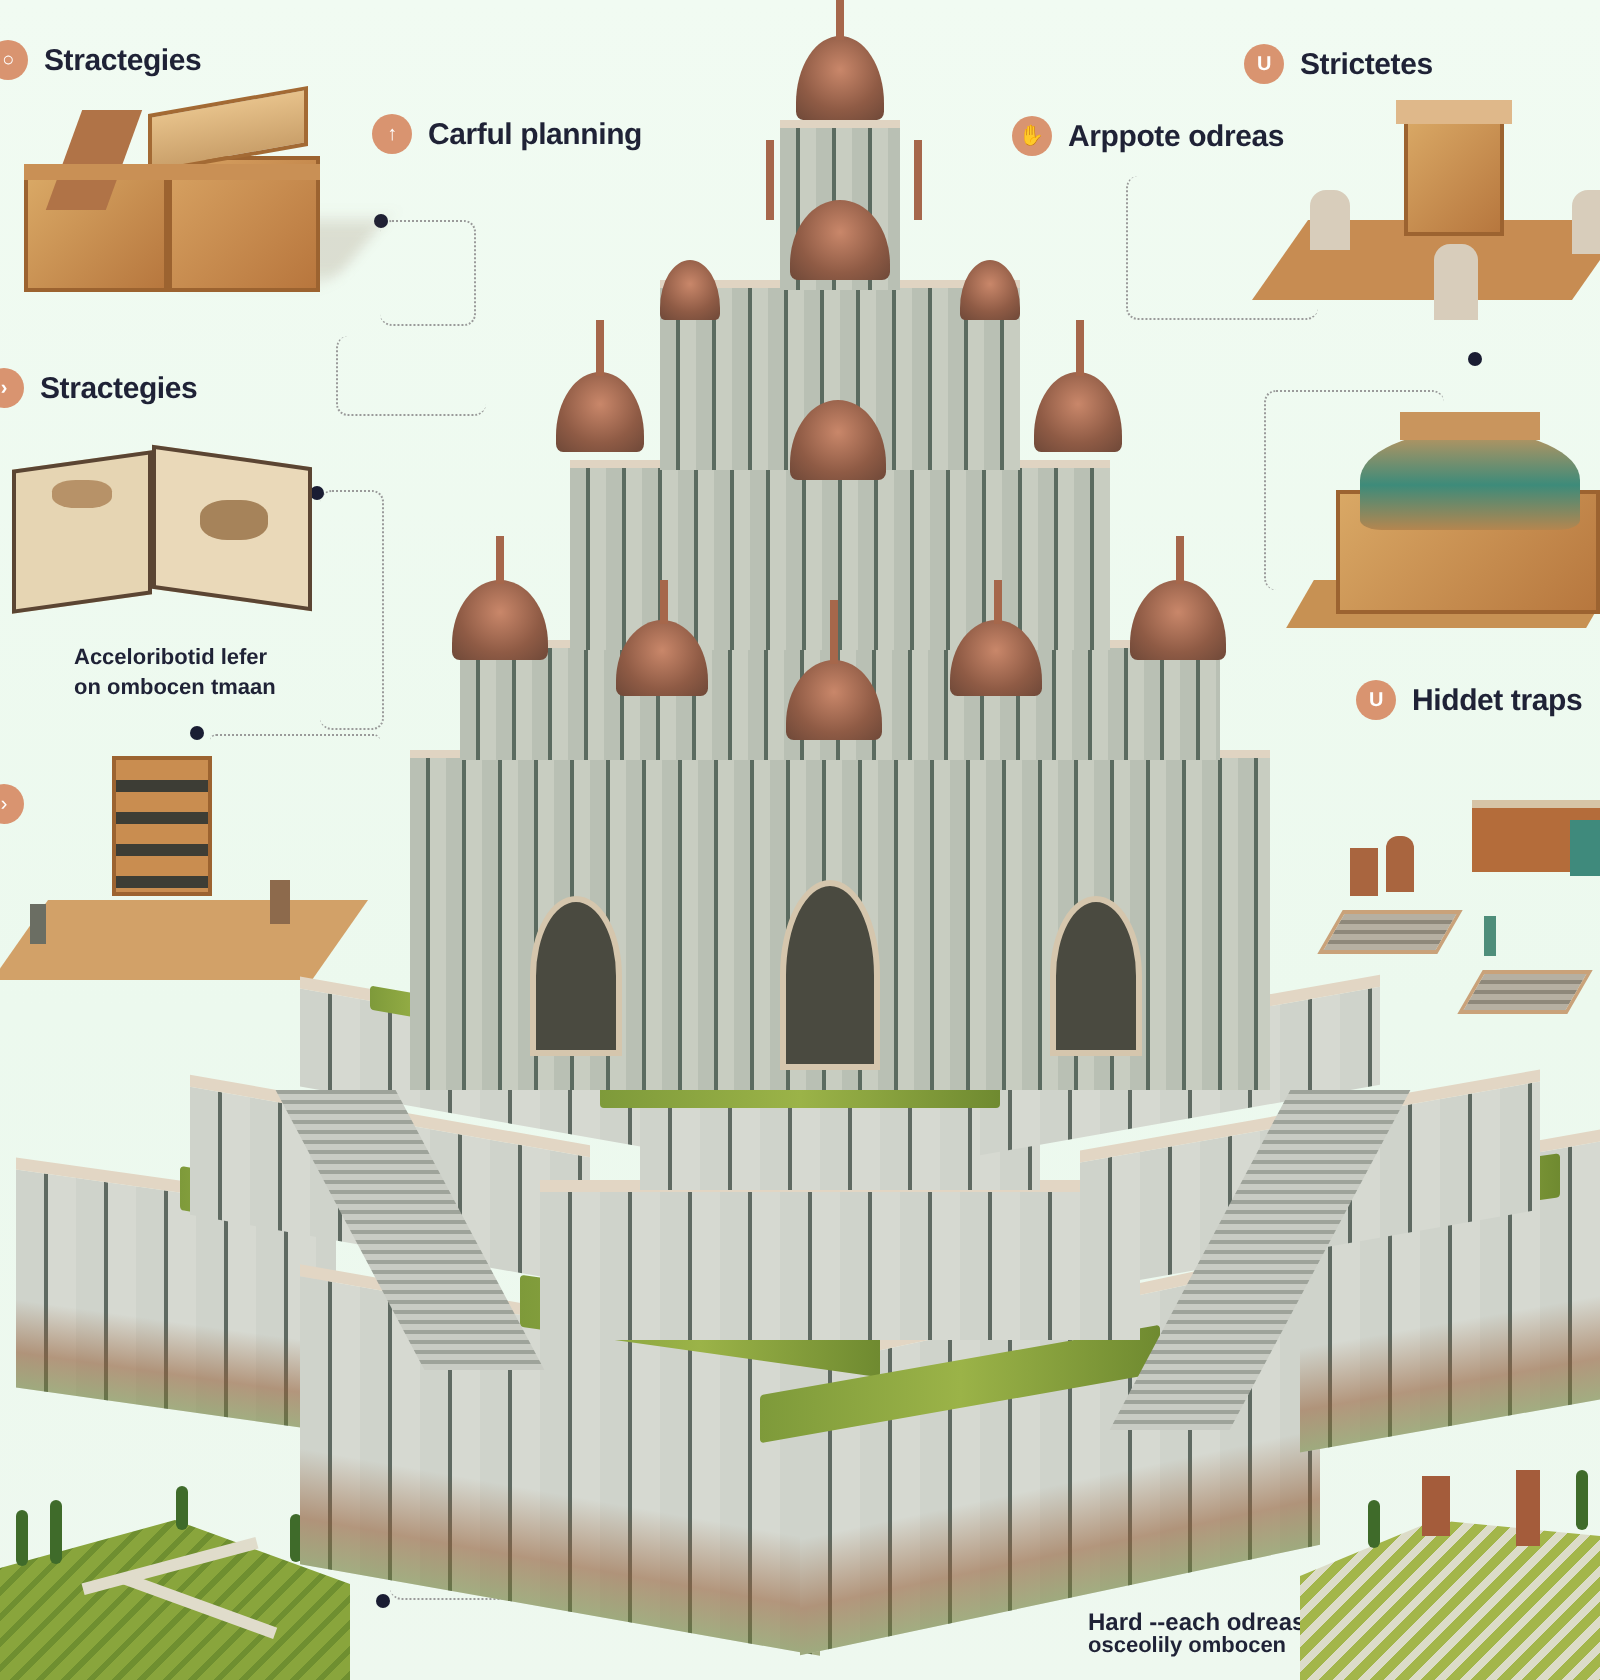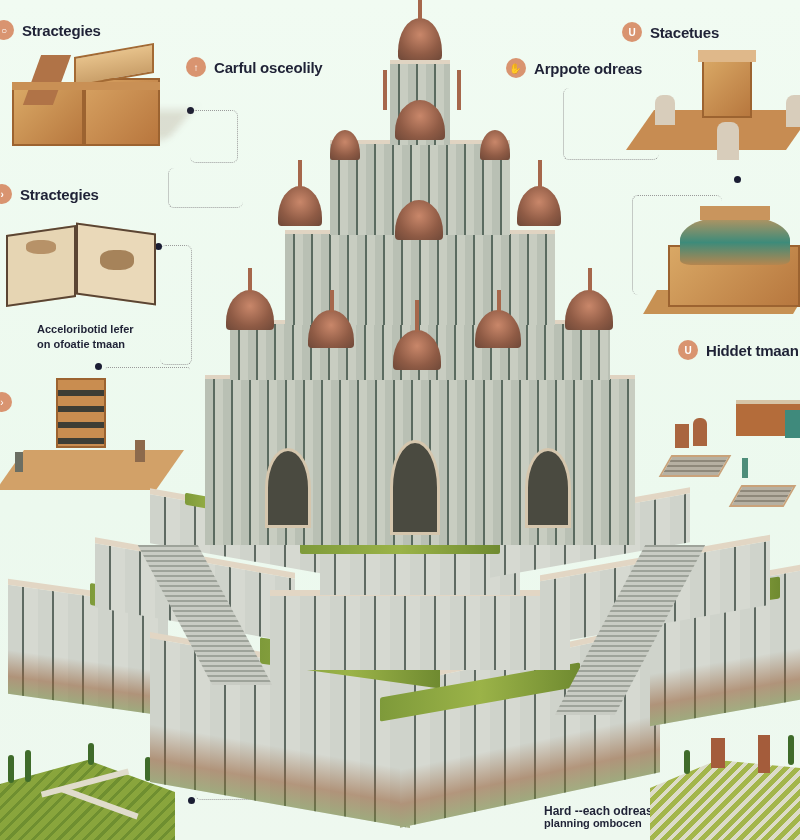--- a/index.html
+++ b/index.html
@@ -55,53 +55,53 @@
   <div class="conn" style="left:195px;top:740px;width:86px;height:60px;border-left:none;border-top:none;"></div>
   <div class="dot" style="left:188px;top:797px;"></div>
 
   <div class="label" style="left:-6px;top:20px;">
     <span class="badge">○</span>
     <span>Stractegies</span>
   </div>
 
   <div class="label" style="left:186px;top:57px;font-weight:600;">
     <span class="badge">↑</span>
-    <span>Carful osceolily</span>
+    <span>Carful planning</span>
   </div>
 
   <div class="label" style="left:506px;top:58px;font-weight:600;">
     <span class="badge">✋</span>
     <span>Arppote odreas</span>
   </div>
 
   <div class="label" style="left:622px;top:22px;">
     <span class="badge">U</span>
-    <span>Stacetues</span>
+    <span>Strictetes</span>
   </div>
 
   <div class="label" style="left:-8px;top:184px;">
     <span class="badge">›</span>
     <span>Stractegies</span>
   </div>
 
   <div class="caption" style="left:37px;top:322px;">
     <div>Acceloribotid lefer</div>
-    <div>on ofoatie tmaan</div>
+    <div>on ombocen tmaan</div>
   </div>
 
   <div class="label" style="left:678px;top:340px;">
     <span class="badge">U</span>
-    <span>Hiddet tmaan</span>
+    <span>Hiddet traps</span>
   </div>
 
   <div class="badge" style="position:absolute;left:-8px;top:392px;">›</div>
 
   <div class="caption" style="left:544px;top:805px;font-size:11px;line-height:12px;">
     <div style="font-size:12px;">Hard --each odreas</div>
-    <div>planning ombocen</div>
+    <div>osceolily ombocen</div>
   </div>
 
   <div>
     <div class="shadow" style="left:110px;top:110px;width:70px;height:30px;transform:skewX(-40deg);"></div>
     <div class="crate wood" style="left:12px;top:88px;width:72px;height:58px;"></div>
     <div class="crate wood" style="left:84px;top:78px;width:76px;height:68px;background:linear-gradient(135deg,#d7a262,#b8763d);"></div>
     <div class="crate" style="left:74px;top:50px;width:80px;height:30px;background:linear-gradient(180deg,#e6c18a,#caa06a);transform:skewY(-10deg);border:2px solid #a36a34;"></div>
     <div class="crate" style="left:32px;top:55px;width:30px;height:50px;background:#b07347;transform:skewX(-20deg);"></div>
     <div class="crate" style="left:12px;top:82px;width:148px;height:8px;background:#c99055;"></div>
   </div>

